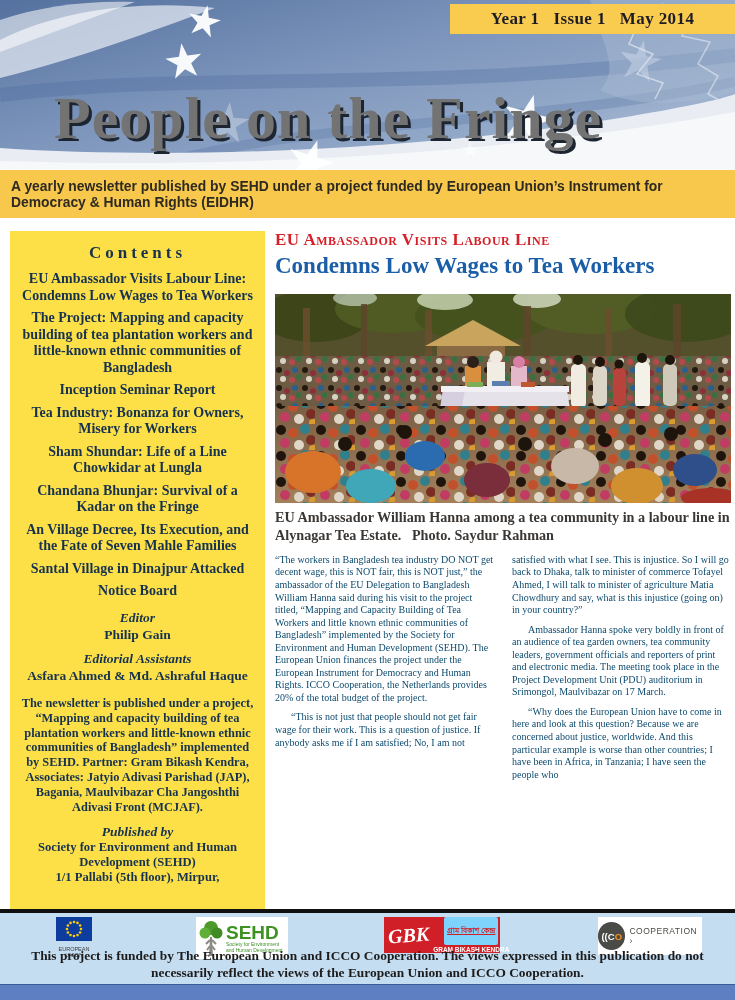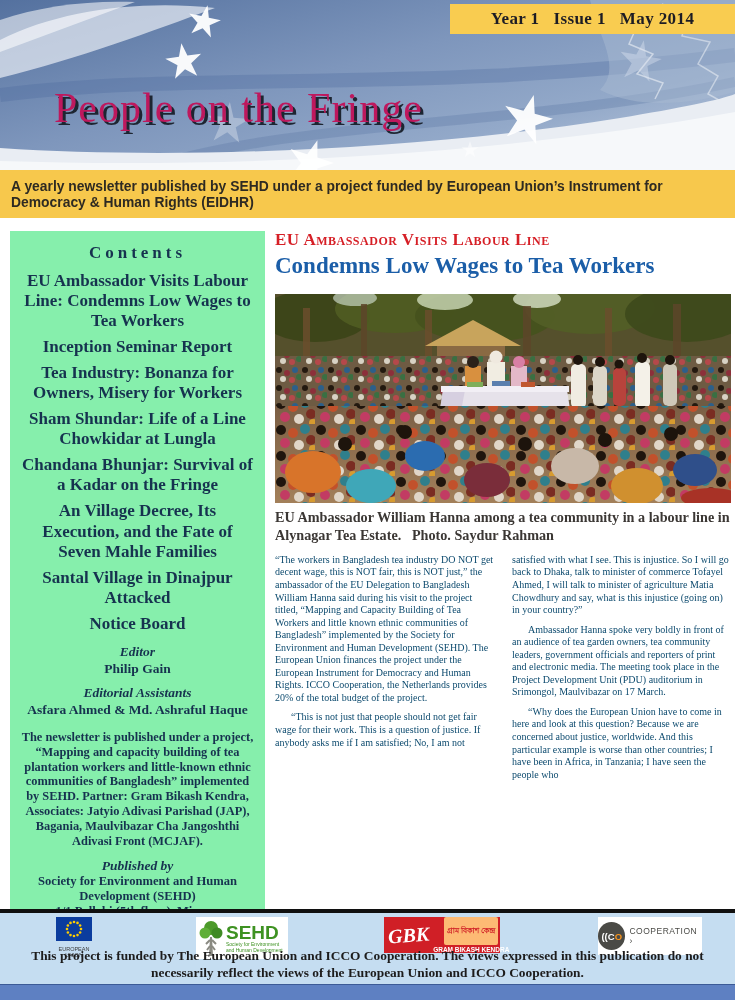--- a/index.html
+++ b/index.html
@@ -5,35 +5,35 @@
   * { margin:0; padding:0; box-sizing:border-box; }
   body { background:#ffffff; font-family:"Liberation Serif", serif; }
   .page { position:relative; width:735px; height:1000px; background:#fff; overflow:hidden; }
 
   
   .masthead { position:relative; width:735px; height:170px; overflow:hidden; }
   .masthead svg.flag { position:absolute; inset:0; width:100%; height:100%; display:block; }
   .issue-box { position:absolute; top:4px; right:0; width:285px; height:30px;
     background:#F9CC50; display:flex; align-items:center; justify-content:center;
     font-weight:bold; font-size:17px; color:#1d1c24; white-space:pre-wrap; letter-spacing:.4px; }
-  .page-title { position:absolute; left:54px; top:84px; font-size:42px; font-weight:normal;
-    color:#be185d; letter-spacing:1px; text-shadow:3px 3px 0 #1d2531; }
+  .page-title { position:absolute; left:54px; top:84px; font-size:60px; font-weight:bold;
+    color:#737373; letter-spacing:1px; text-shadow:3px 3px 0 #1d2531; }
 
   .tagline-bar { width:735px; height:48px; background:#F7C84C; display:flex;
     align-items:center; justify-content:center; }
   .tagline-bar span { font-family:"Liberation Sans", sans-serif; font-size:14.3px; font-weight:bold;
     color:#2e2a22; transform:scaleX(.97); }
 
   
   .content { position:relative; width:735px; height:691px; background:#fff; }
 
   .sidebar { position:absolute; left:10px; top:13px; width:255px; height:678px;
-    background:#86efac; color:#16324F; text-align:center; padding:12px 10px 6px 10px; overflow:hidden; }
+    background:#fde047; color:#16324F; text-align:center; padding:12px 10px 6px 10px; overflow:hidden; }
   .contents-heading { font-size:17px; font-weight:600; letter-spacing:4px; margin-bottom:8px; }
-  .toc-item { font-size:17px; font-weight:bold; line-height:1.18; margin-bottom:6px; }
+  .toc-item { font-size:14px; font-weight:bold; line-height:1.18; margin-bottom:6px; }
   .editor-block { margin-top:10px; }
   .lbl-italic { font-style:italic; font-weight:bold; font-size:13.5px; margin-top:8px; }
   .name-bold { font-weight:bold; font-size:13.5px; margin-top:1px; }
   .project-note { margin-top:12px; font-size:12.4px; font-weight:bold; line-height:1.2; }
   .published-block { margin-top:9px; }
   .pub-line { font-size:12.6px; font-weight:bold; line-height:1.2; }
 
   .main { position:absolute; left:275px; top:13px; width:456px; }
   .headline-red { color:#D61F26; font-weight:bold; font-size:17px; line-height:1.1;
     font-variant:small-caps; letter-spacing:.5px; }
@@ -62,22 +62,22 @@
     align-items:center; padding:18px 3px; gap:3px; }
   .sehd-text .sehd-word { font-family:"Liberation Sans", sans-serif; font-weight:bold;
     font-size:19px; line-height:1; color:#3E9222; }
   .sehd-text .sehd-sub { font-family:"Liberation Sans", sans-serif; font-size:5px;
     color:#3E9222; line-height:1.15; }
   .gbk-logo { left:384px; width:116px; height:36px; background:#D01F26; display:flex;
     align-items:center; padding:2px 4px; gap:4px; }
   .gbk-word { color:#fff; font-style:italic; font-weight:bold; font-size:20px;
     font-family:"Liberation Serif", serif; transform:rotate(-4deg); }
   .gbk-right { display:flex; flex-direction:column; align-items:center; }
-  .gbk-bengali { background:#fdba74; color:#D01F26; font-size:7.5px; line-height:1.1;
-    padding:10px 3px; border-radius:2px; font-weight:bold; white-space:nowrap; }
+  .gbk-bengali { background:#7dd3fc; color:#D01F26; font-size:7.5px; line-height:1.1;
+    padding:10px 3px; border-radius:2px; font-weight:bold; white-space:nowrap;text-decoration:underline; }
   .gbk-sub { color:#fff; font-family:"Liberation Sans", sans-serif; font-weight:bold;
     font-size:6.5px; margin-top:1px; white-space:nowrap; }
   .icco-logo { left:598px; width:104px; height:38px; background:#fff; display:flex;
     align-items:center; justify-content:center; gap:4px; }
   .icco-circle { width:28px; height:28px; border-radius:50%; background:#4A4A46;
     display:flex; align-items:center; justify-content:center;
     font-family:"Liberation Sans", sans-serif; font-weight:bold; font-size:9.5px; color:#fff; }
   .icco-circle .icco-o { color:#F7941D; }
   .icco-word { font-family:"Liberation Sans", sans-serif; font-weight:normal; font-size:8.5px;
     color:#4A4A46; letter-spacing:.5px; }
@@ -122,20 +122,21 @@
 
   <div class="tagline-bar">
     <span>A yearly newsletter published by SEHD under a project funded by European Union’s Instrument for Democracy &amp; Human Rights (EIDHR)</span>
   </div>
 
   <div class="content">
 
     <aside class="sidebar">
       <div class="contents-heading">Contents</div>
       <div class="toc-item">EU Ambassador Visits Labour Line: Condemns Low Wages to Tea Workers</div>
+      <div class="toc-item">The Project: Mapping and capacity building of tea plantation workers and little-known ethnic communities of Bangladesh</div>
       <div class="toc-item">Inception Seminar Report</div>
       <div class="toc-item">Tea Industry: Bonanza for Owners, Misery for Workers</div>
       <div class="toc-item">Sham Shundar: Life of a Line Chowkidar at Lungla</div>
       <div class="toc-item">Chandana Bhunjar: Survival of a Kadar on the Fringe</div>
       <div class="toc-item">An Village Decree, Its Execution, and the Fate of Seven Mahle Families</div>
       <div class="toc-item">Santal Village in Dinajpur Attacked</div>
       <div class="toc-item">Notice Board</div>
 
       <div class="editor-block">
         <div class="lbl-italic">Editor</div>

